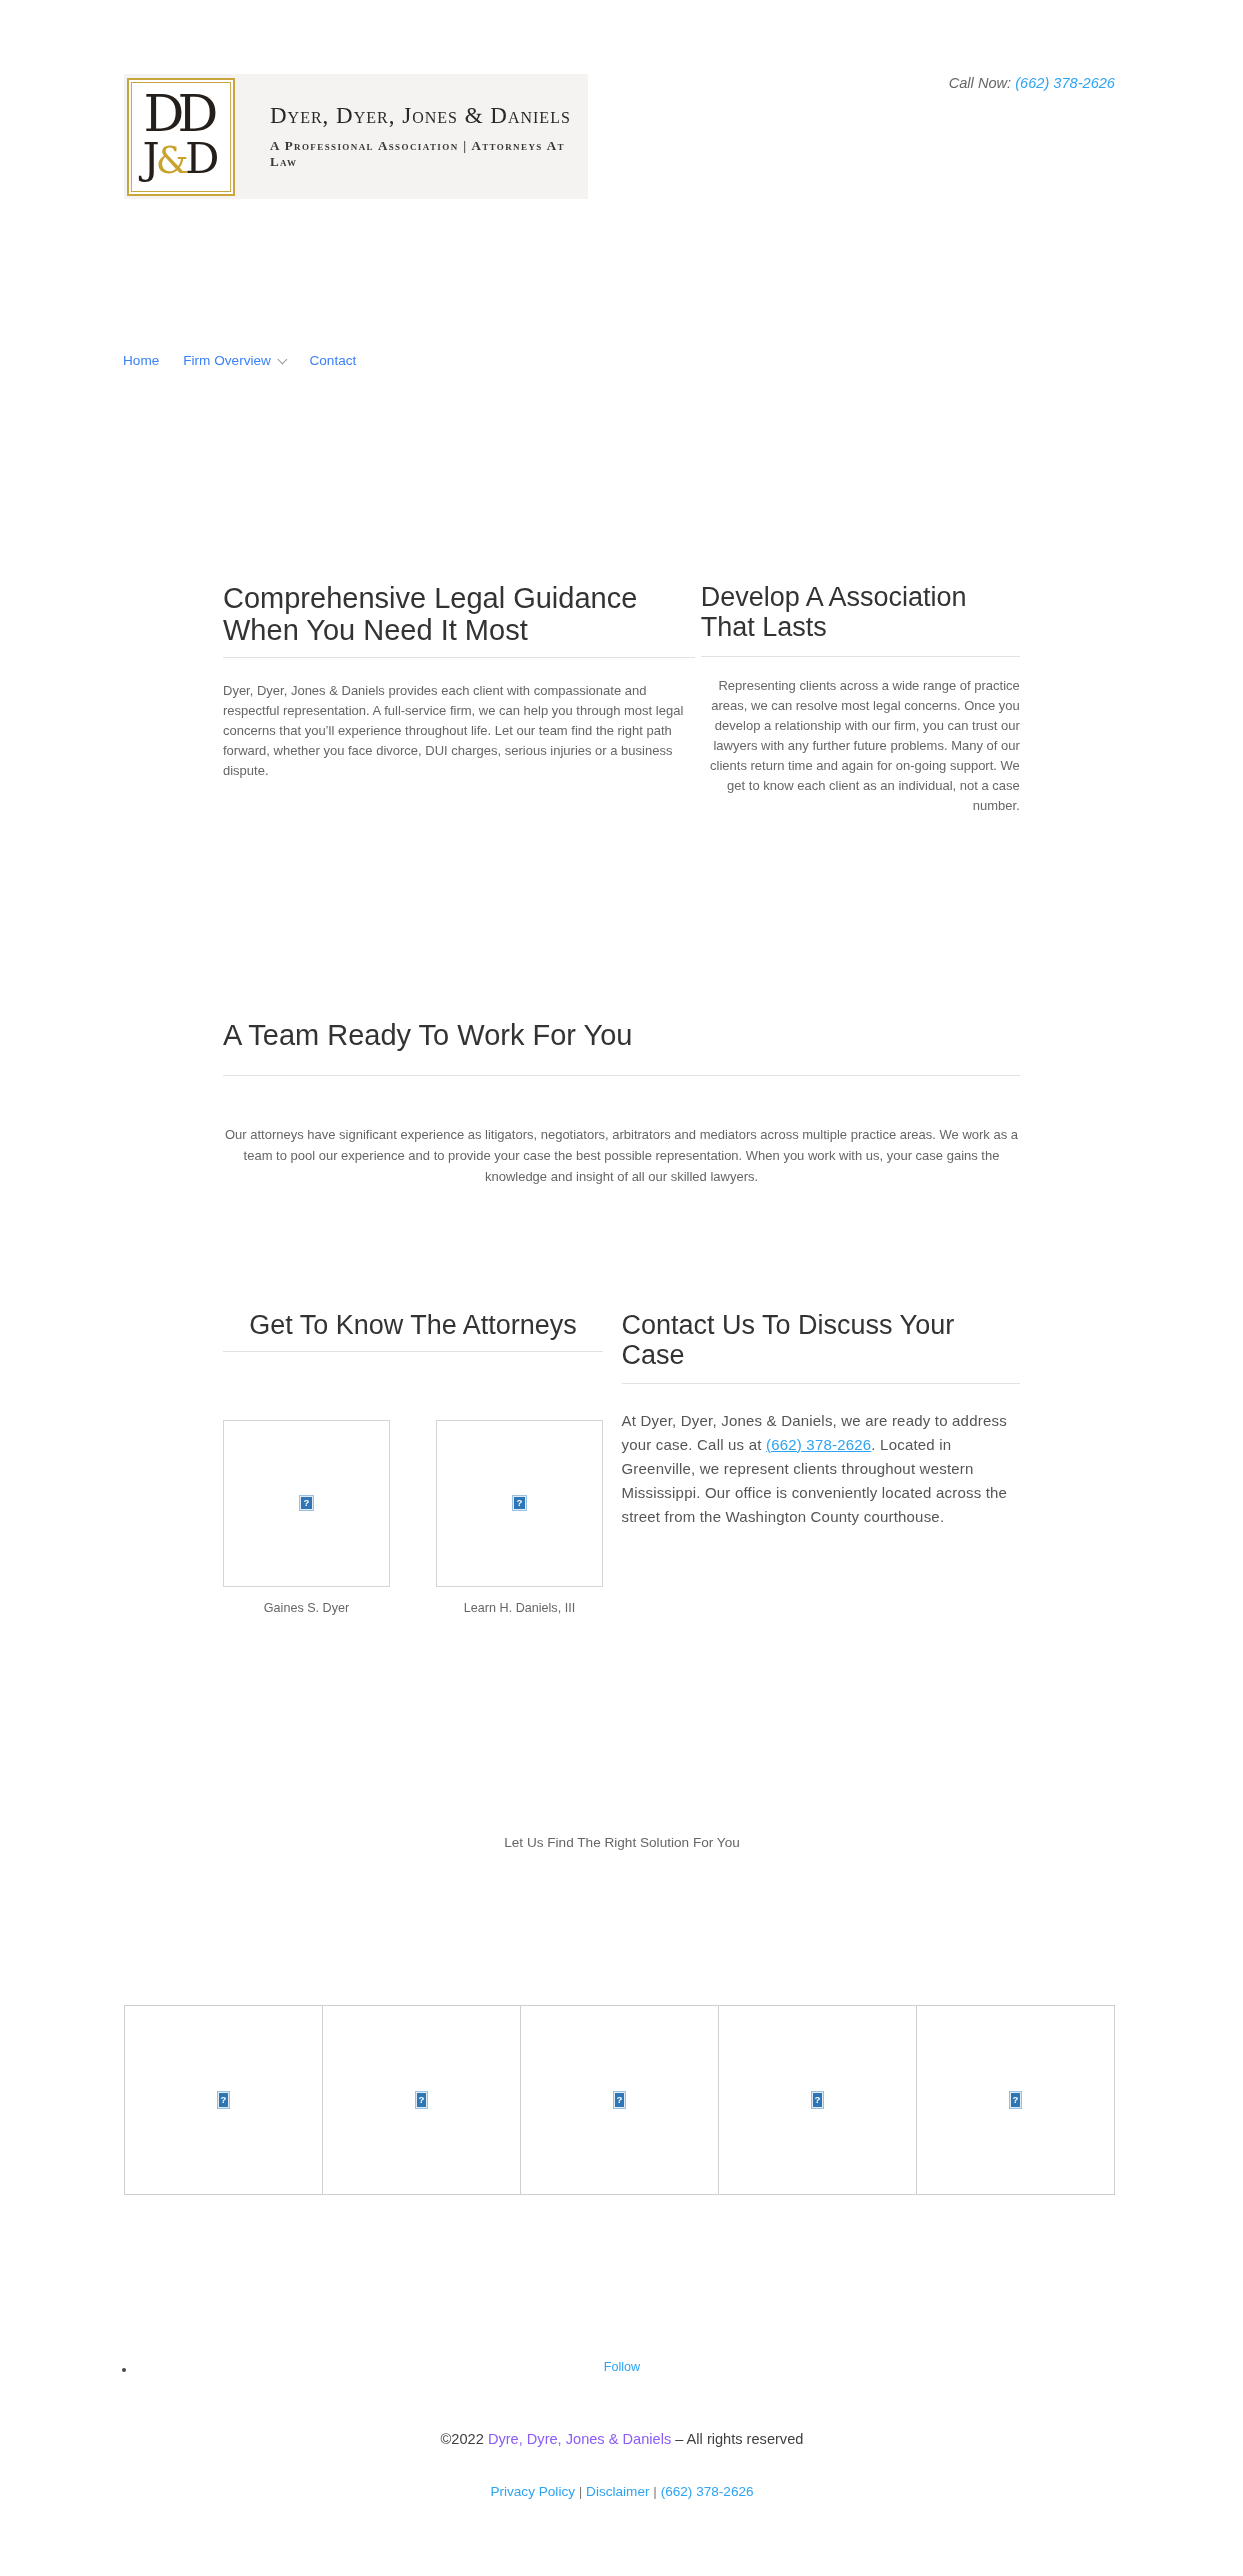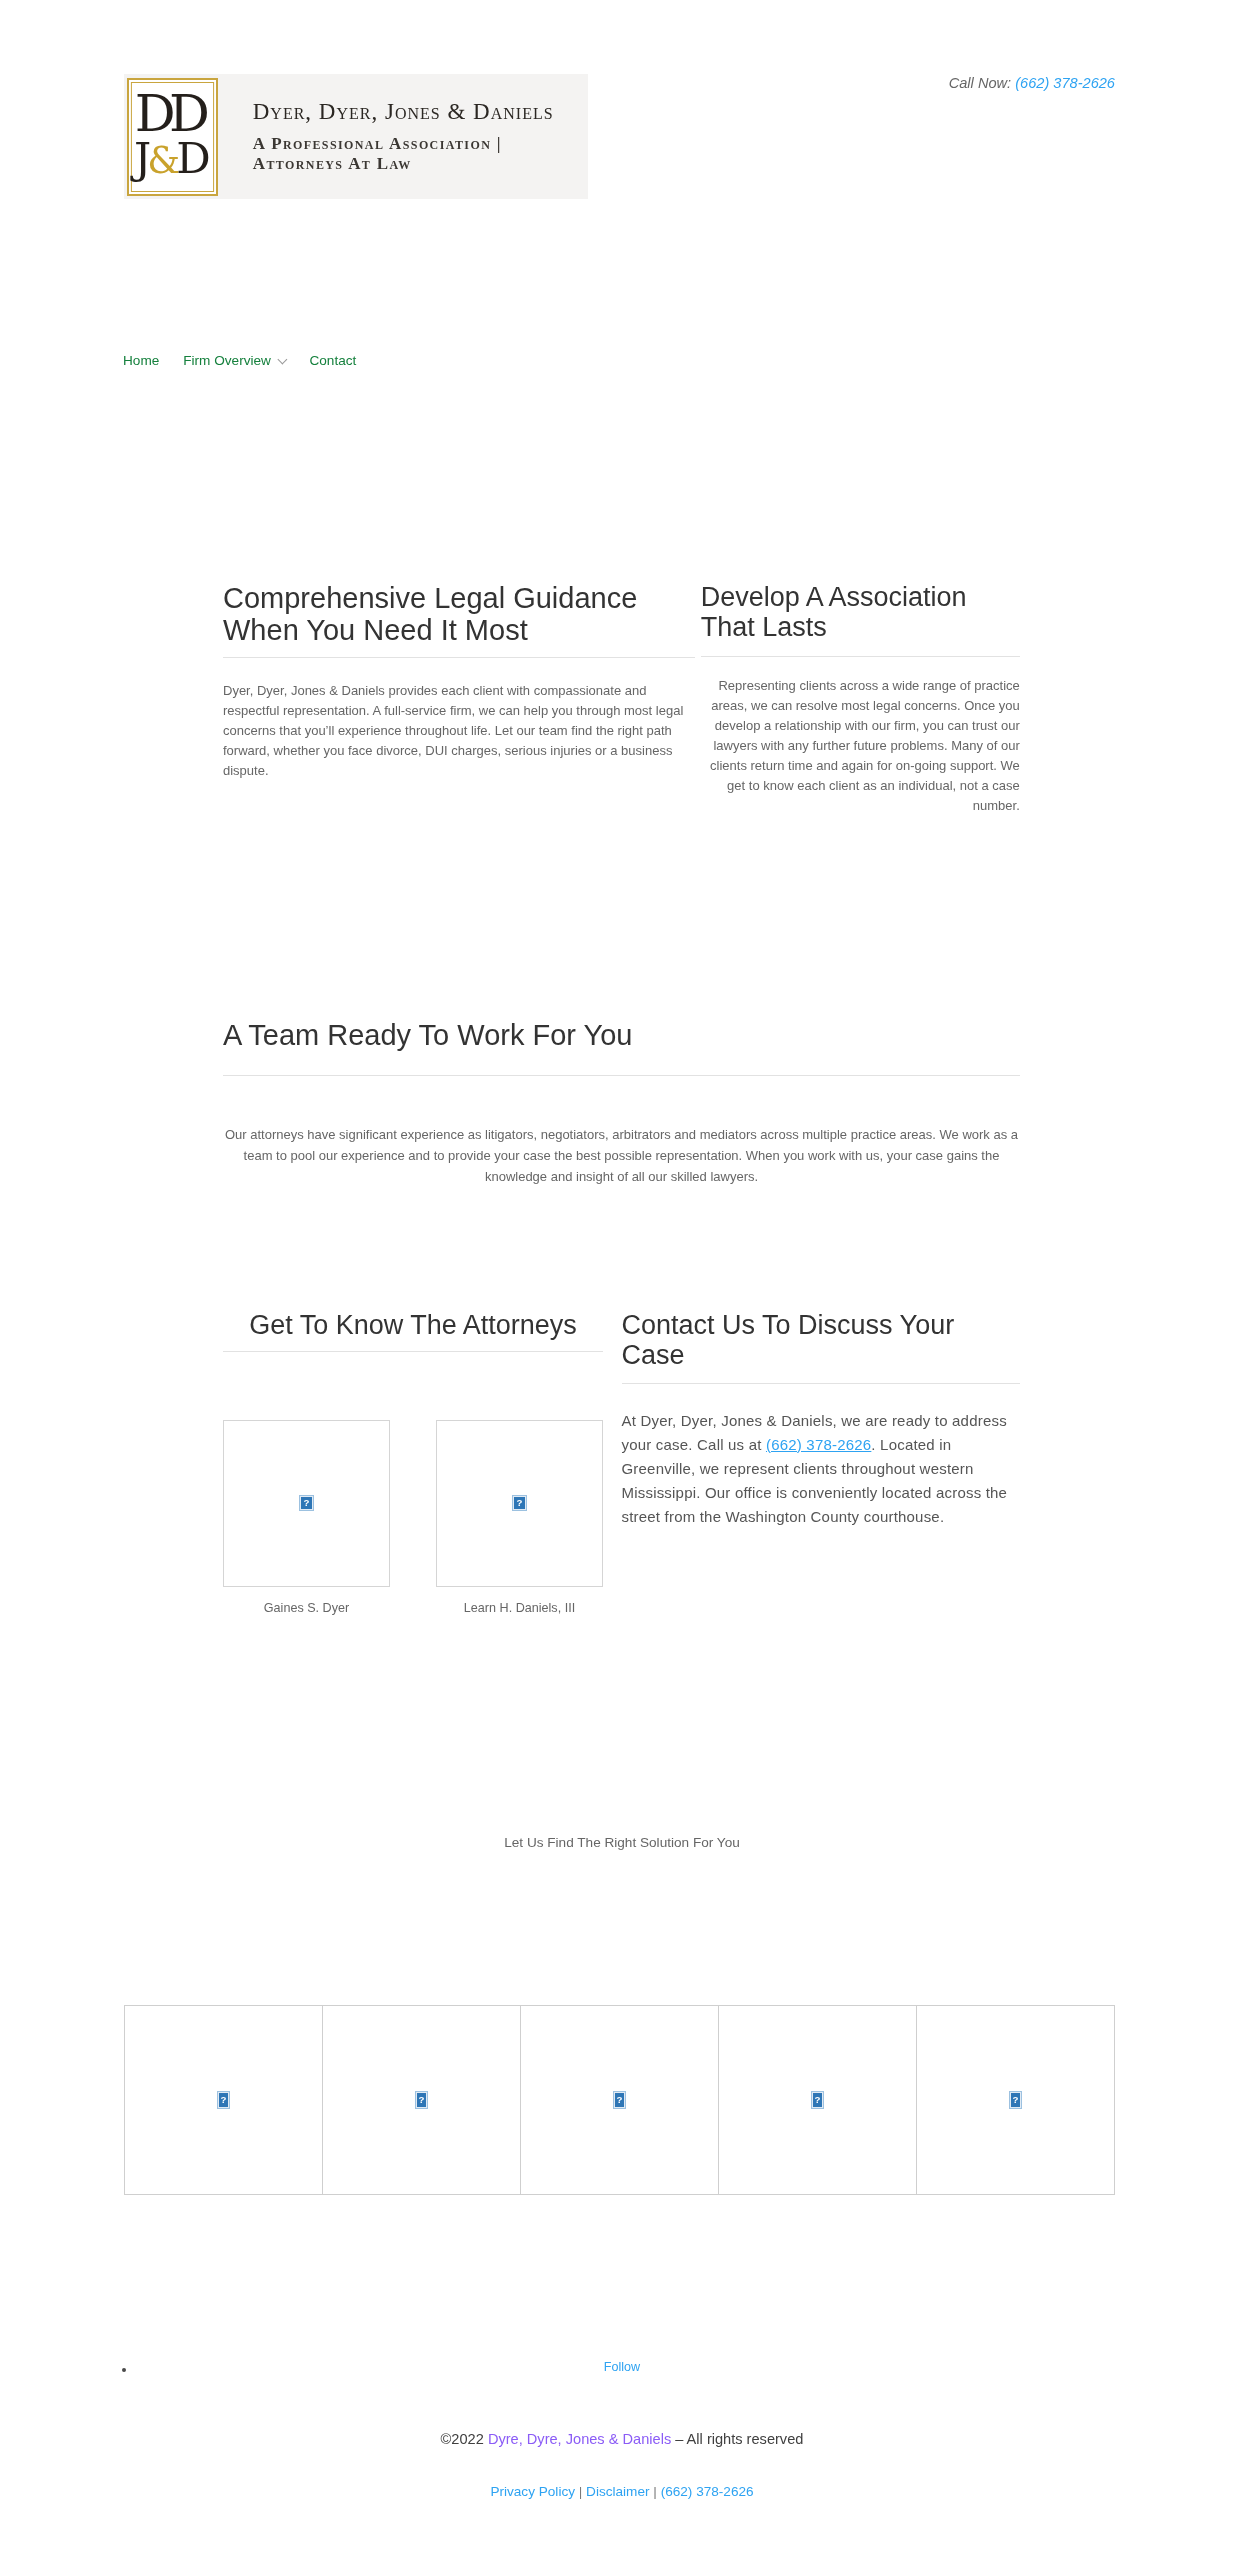--- a/index.html
+++ b/index.html
@@ -15,27 +15,27 @@
                box-shadow: inset 0 0 0 1.9px #ffffff, inset 0 0 0 2.9px #c9a53e;
                display:flex; flex-direction:column; align-items:center; justify-content:center;
                font-family:"DejaVu Serif","Liberation Serif",serif; color:#241f1b; }
   .mono-top { font-size:51px; line-height:45px; letter-spacing:-6.8px; padding-right:6.8px; }
   .mono-bottom { font-size:43px; line-height:45px; letter-spacing:-3.9px; padding-right:3.9px; }
   .mono-amp { color:#c9a22c; font-size:37px; }
   .firm-text { margin-left:35px; }
   .firm-name { font-family:"Liberation Serif",serif; font-variant:small-caps;
                font-size:23px; letter-spacing:1px; color:#2b2723; }
   .firm-tagline { font-family:"Liberation Serif",serif; font-variant:small-caps; font-weight:bold;
-                  font-size:17px; letter-spacing:1.4px; color:#3b3733; margin-top:9px; }
+                  font-size:13px; letter-spacing:1.4px; color:#3b3733; margin-top:9px; }
   .call-now { position:absolute; top:75px; right:129px; font-size:14.6px; color:#666;font-style:italic; }
   .call-now a { color:#2ea3f2; text-decoration:none; }
 
   
   .main-nav { position:absolute; left:123px; top:353px; display:flex; gap:24px;
-              font-size:13.6px; color:#15803d; }
+              font-size:13.6px; color:#3b82f6; }
   .nav-item { display:flex; align-items:center; cursor:pointer; }
   .chevron { display:inline-block; width:6.8px; height:6.8px; border-right:1px solid #999;
              border-bottom:1px solid #999; transform:rotate(45deg); margin-left:7.8px; margin-top:-2.9px; }
 
   
   h2 { font-weight:500; color:#333; }
   .divider { border-top:1px solid #e2e2e2; height:0; width:100%; }
   .body-copy { font-size:13px; line-height:20px; color:#666; }
 
   

